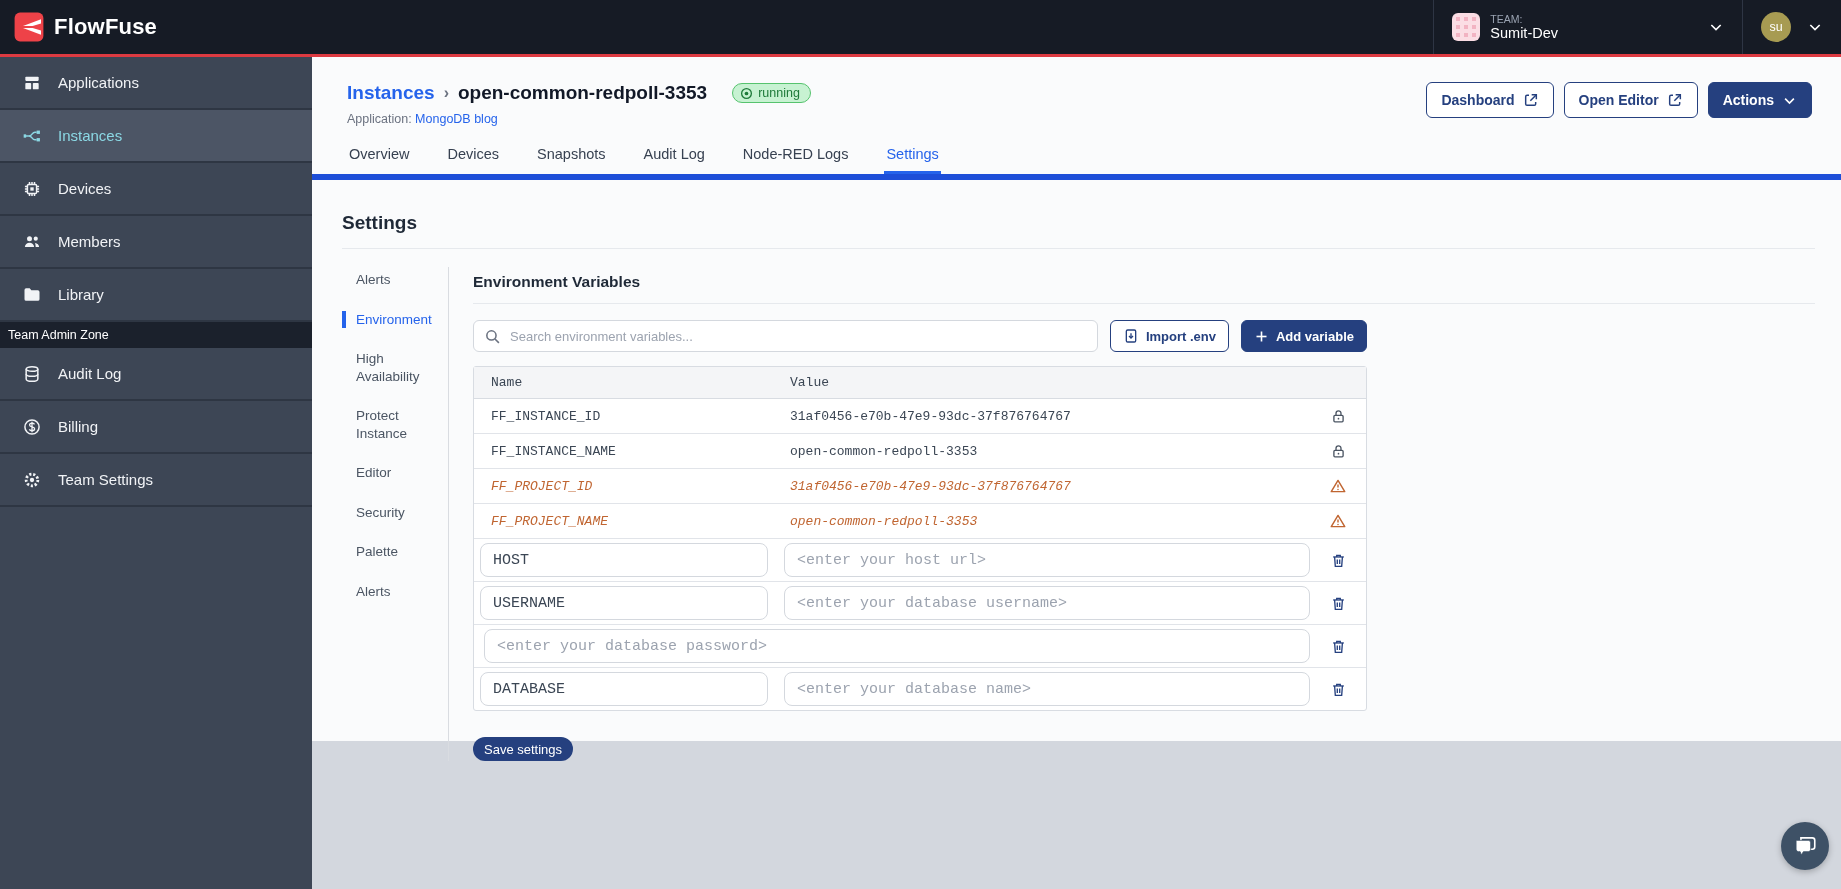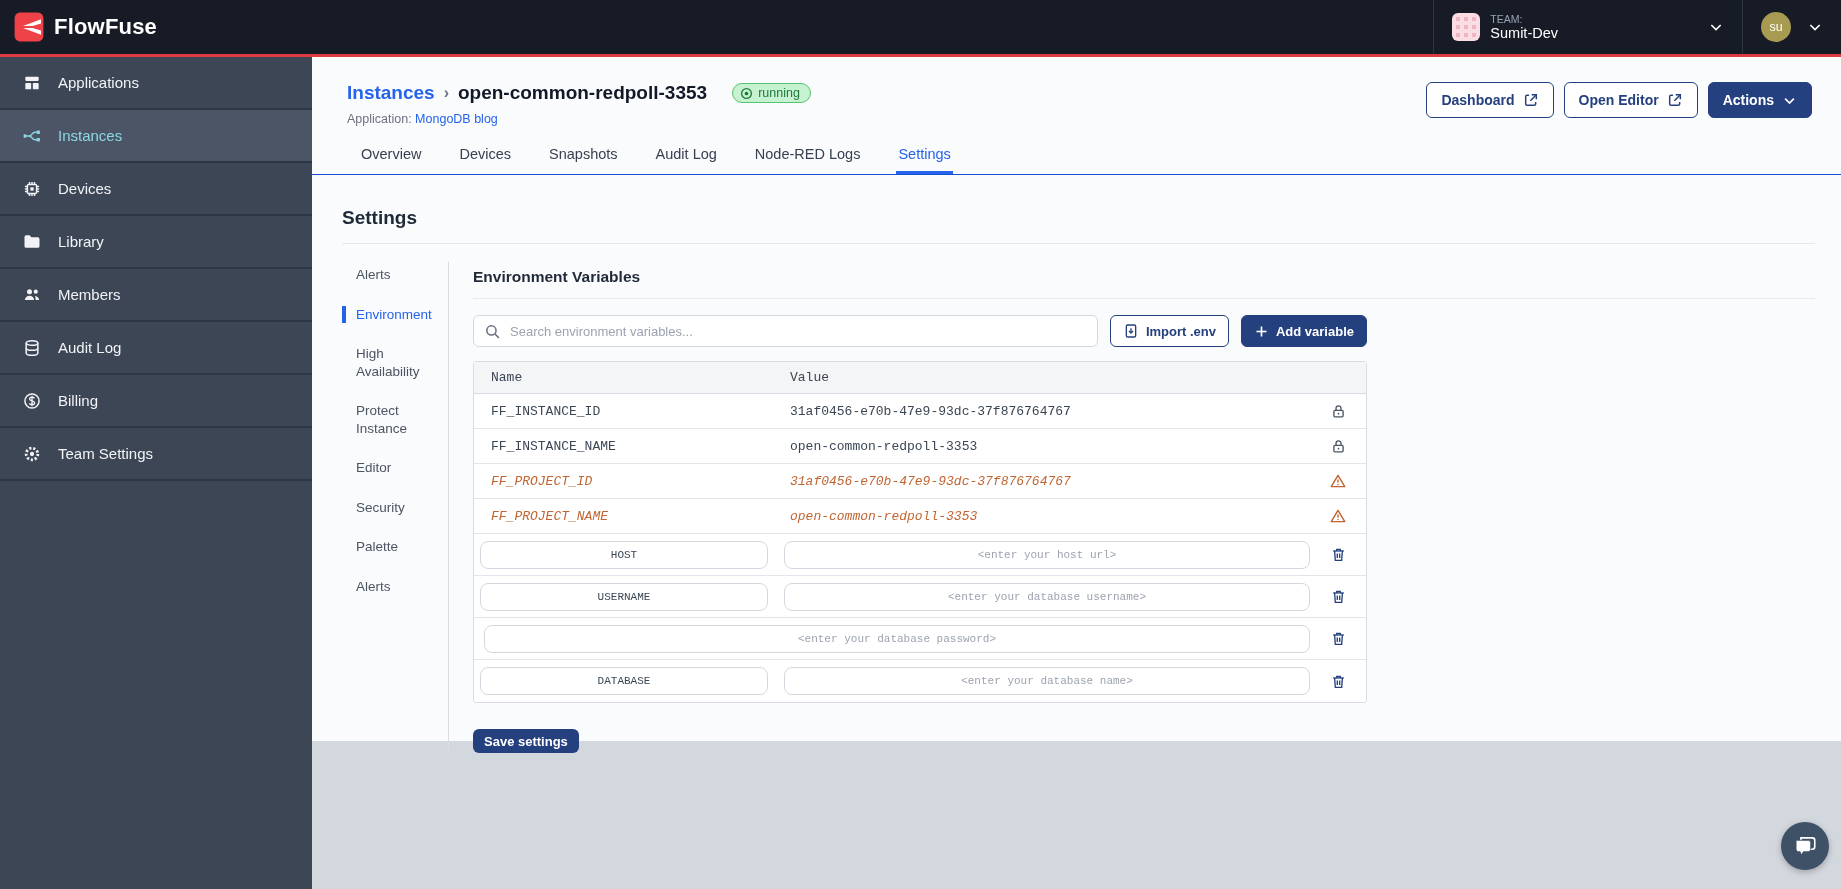--- a/index.html
+++ b/index.html
@@ -46,21 +46,21 @@
   .badge { display:flex; align-items:center; gap:5px; margin-left:16px; background:#c7f2d2; border:1px solid #56c36e;
       color:#1f7a3a; font-size:12.5px; border-radius:12px; padding:2px 10px 2px 7px; }
   .app-row { margin-top:8px; font-size:12.5px; color:#6b7280; }
   .app-row a { color:#2563eb; text-decoration:none; cursor:pointer; }
   .head-actions { margin-left:auto; display:flex; gap:10px; }
   .btn { display:flex; align-items:center; gap:8px; height:36px; padding:0 14px; border-radius:6px;
       font-size:14px; font-weight:bold; cursor:pointer; border:1.5px solid #25407f; background:#fff; color:#25407f;text-align:center; }
   .btn.solid { background:#25407f; color:#fff; }
 
   
-  .tabs { display:flex; gap:34px; padding-left:47px; margin-top:16px; border-bottom:1px solid #1d4ed8; }
+  .tabs { display:flex; gap:34px; padding-left:35px; margin-top:16px; border-bottom:6px solid #1d4ed8; }
   .tab { font-size:14.5px; color:#374151; padding:4px 2px 12px; cursor:pointer; }
   .tab.active { color:#2563eb; border-bottom:3px solid #2563eb; padding-bottom:9px; }
 
   
   .settings-wrap { padding:32px 26px 0 30px; }
   .settings-title { font-size:19px; font-weight:bold; color:#1f2937; }
   .settings-hr { border:none; border-top:1px solid #e6e9ed; margin-top:14px; }
   .settings-cols { display:flex; margin-top:18px; min-height:470px; }
   .set-nav { width:106px; flex:none; padding-top:4px; }
   .set-nav-item { font-size:13.5px; color:#4b5563; line-height:1.3; padding-left:14px; margin-bottom:22px; cursor:pointer; }
@@ -84,30 +84,30 @@
       font-family:"Liberation Mono","DejaVu Sans Mono",monospace; font-size:13px; color:#3b4654; }
   .t-row { display:flex; align-items:center; min-height:35px; border-bottom:1px solid #e1e4e9;
       font-family:"Liberation Mono","DejaVu Sans Mono",monospace; font-size:13px; color:#3b4654; }
   .t-row:last-child { border-bottom:none; }
   .c-name { width:300px; flex:none; padding-left:17px; }
   .c-value { flex:1; padding-left:16px; }
   .c-icon { width:56px; flex:none; display:flex; justify-content:center; }
   .t-row.warn .c-name, .t-row.warn .c-value { color:#c06531; font-style:italic; }
   .t-row.edit { min-height:42px; padding:4px 0; }
   .t-row.edit .c-name { padding-left:6px; }
-  .row-input { height:28px; border:1px solid #d4d8de; border-radius:8px; background:#fff; outline:none;
-      font-family:"Liberation Mono","DejaVu Sans Mono",monospace; font-size:11px; color:#3b4654; padding:0 12px;text-align:center; }
+  .row-input { height:34px; border:1px solid #d4d8de; border-radius:8px; background:#fff; outline:none;
+      font-family:"Liberation Mono","DejaVu Sans Mono",monospace; font-size:15px; color:#3b4654; padding:0 12px; }
   .row-input::placeholder { color:#9ca3af; }
   .name-input { width:288px; }
   .value-input { width:100%; }
   .c-valwrap { flex:1; padding-left:10px; }
   .icon-btn { background:none; border:none; cursor:pointer; display:flex; padding:2px; }
 
   .save-btn { margin-top:26px; height:24px; padding:0 11px; background:#25407f; color:#fff; border:none;
-      border-radius:6px; font-size:13px; font-weight:bold; cursor:pointer; font-family:"Liberation Sans",sans-serif; }
+      border-radius:12px; font-size:13px; font-weight:normal; cursor:pointer; font-family:"Liberation Sans",sans-serif; }
 
   
   .chat-fab { position:absolute; right:12px; bottom:19px; width:48px; height:48px; border-radius:50%;
       background:#3e5166; display:flex; align-items:center; justify-content:center; cursor:pointer;
       box-shadow:0 2px 6px rgba(0,0,0,.25); }
 </style>
 </head>
 <body>
 
 <div class="app">
@@ -180,36 +180,37 @@
               <rect x="6.5" y="6.5" width="11" height="11" rx="1.5"></rect>
               <rect x="10" y="10" width="4" height="4" fill="currentColor" stroke="none"></rect>
               <path d="M9 6.5V3.5M12 6.5V3.5M15 6.5V3.5M9 20.5v-3M12 20.5v-3M15 20.5v-3M6.5 9h-3M6.5 12h-3M6.5 15h-3M20.5 9h-3M20.5 12h-3M20.5 15h-3"></path>
             </svg>
           </span>
           <span>Devices</span>
         </div>
         <div class="side-item">
           <span class="sicon">
             <svg width="20" height="20" viewBox="0 0 24 24" fill="currentColor">
-              <path d="M3 6a2 2 0 0 1 2-2h4.2l2 2.3H19a2 2 0 0 1 2 2V17a2 2 0 0 1-2 2H5a2 2 0 0 1-2-2z"></path>
-            </svg>
-          </span>
-          <span>Library</span>
-        </div>
-        <div class="side-item">
-          <span class="sicon">
-            <svg width="20" height="20" viewBox="0 0 24 24" fill="currentColor">
               <circle cx="9" cy="8" r="3"></circle>
               <path d="M3.5 18c0-3 2.5-5 5.5-5s5.5 2 5.5 5z"></path>
               <circle cx="16.5" cy="8" r="2.5"></circle>
               <path d="M15.6 13.2c2.8.2 4.9 2.1 4.9 4.8h-4.1c0-1.9-.3-3.6-.8-4.8z"></path>
             </svg>
           </span>
           <span>Members</span>
         </div>
+        <div class="side-item">
+          <span class="sicon">
+            <svg width="20" height="20" viewBox="0 0 24 24" fill="currentColor">
+              <path d="M3 6a2 2 0 0 1 2-2h4.2l2 2.3H19a2 2 0 0 1 2 2V17a2 2 0 0 1-2 2H5a2 2 0 0 1-2-2z"></path>
+            </svg>
+          </span>
+          <span>Library</span>
+        </div>
+        <div class="side-zone">Team Admin Zone</div>
         <div class="side-item">
           <span class="sicon">
             <svg width="20" height="20" viewBox="0 0 24 24" fill="none" stroke="currentColor" stroke-width="1.8">
               <ellipse cx="12" cy="6" rx="7" ry="2.8"></ellipse>
               <path d="M5 6v6c0 1.5 3.1 2.8 7 2.8s7-1.3 7-2.8V6"></path>
               <path d="M5 12v6c0 1.5 3.1 2.8 7 2.8s7-1.3 7-2.8v-6"></path>
             </svg>
           </span>
           <span>Audit Log</span>
         </div>

